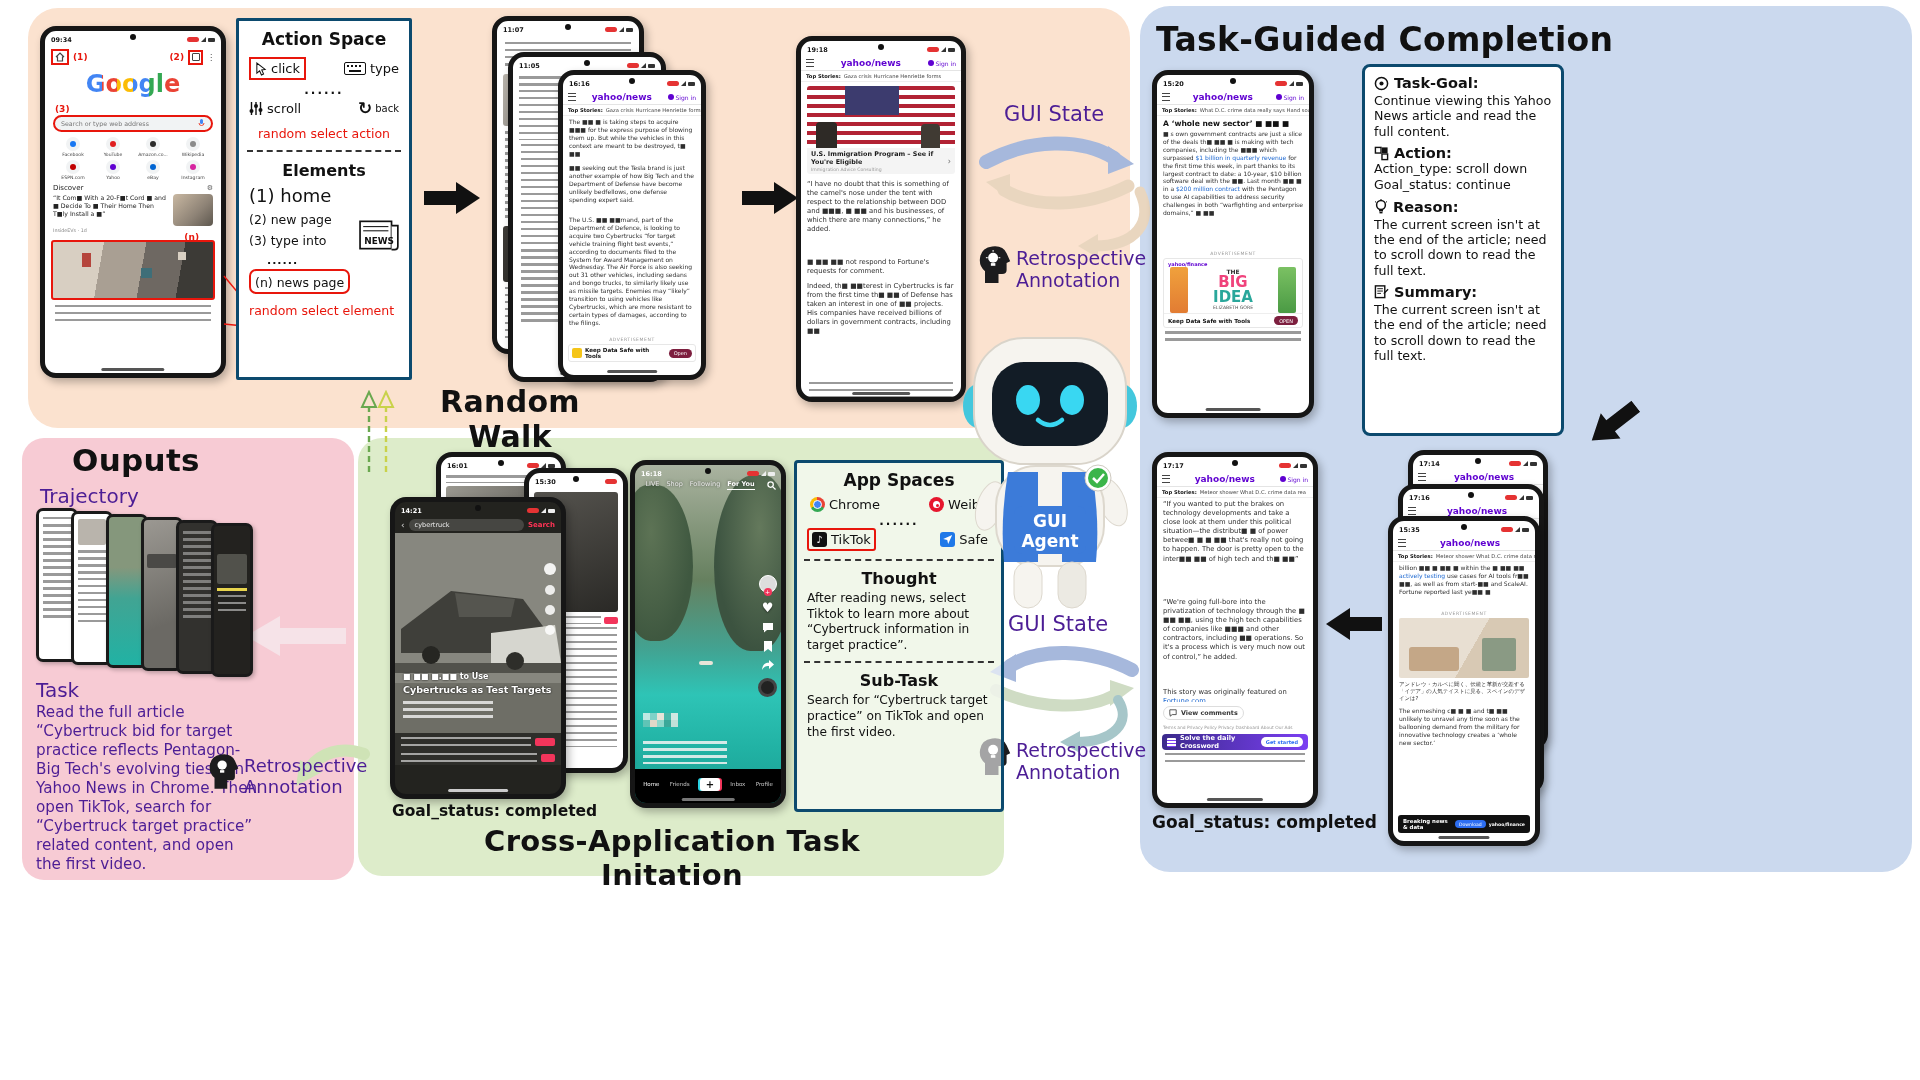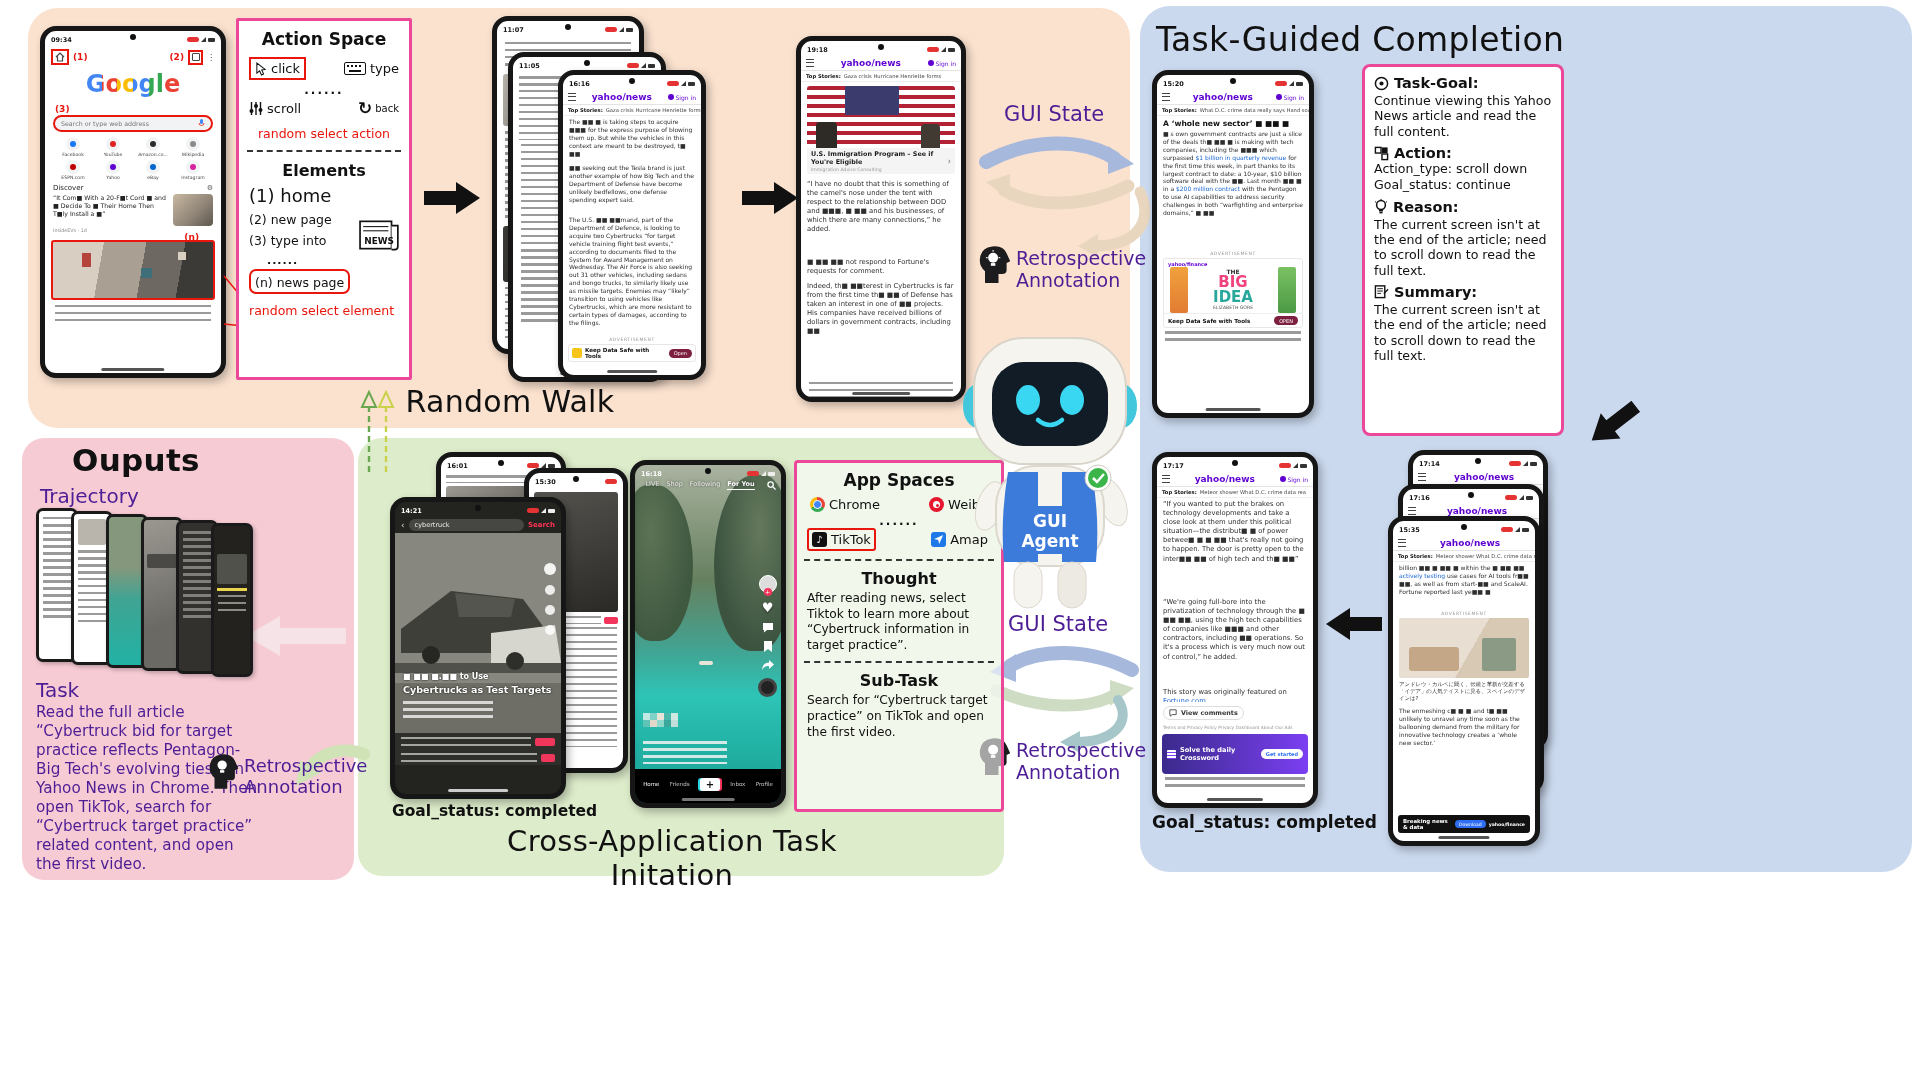--- a/index.html
+++ b/index.html
@@ -1,20 +1,20 @@
 <!DOCTYPE html>
 <html><head>
 <meta charset="utf-8">
 <style>
   html,body{margin:0;padding:0}
   body{width:1920px;height:1080px;position:relative;overflow:hidden;background:#fff;font-family:"DejaVu Sans",sans-serif;color:#111}
   .abs{position:absolute}
   .region{position:absolute}
-  .sect-title{position:absolute;font-weight:400;color:#111;letter-spacing:.3px}
-  .panel{position:absolute;background:#fff;border:3px solid #ec4899;box-sizing:border-box}
+  .sect-title{position:absolute;font-weight:700;color:#111;letter-spacing:.3px}
+  .panel{position:absolute;background:#fff;border:3px solid #0c4a6e;box-sizing:border-box}
   .red{color:#e8160c}
   .redbox{border:2px solid #e8160c}
   .phone{position:absolute;background:#fff;border:5px solid #161616;border-radius:16px;overflow:hidden;box-shadow:3px 4px 8px rgba(0,0,0,.28);box-sizing:border-box}
   .sb{height:13px;display:flex;align-items:center;justify-content:space-between;padding:2px 6px 0;font-size:6.5px;color:#111;position:relative;z-index:5}
   .sb .t{font-weight:bold}
   .sb .ic{display:flex;gap:2px;align-items:center}
   .pill{width:12px;height:5px;background:#e53333;border-radius:2.5px}
   .sig{width:0;height:0;border-left:5px solid transparent;border-bottom:5px solid #333}
   .bat{width:7px;height:4px;background:#333;border-radius:1px}
   .dotcam{position:absolute;left:50%;transform:translateX(-50%);top:3px;width:6px;height:6px;border-radius:50%;background:#111;z-index:6}
@@ -484,21 +484,21 @@
   <div class="p7" style="height:94px">“If you wanted to put the brakes on technology developments and take a close look at them under this political situation—the distribut■ ■ of power betwee■ ■ ■ ■■ that's really not going to happen. The door is pretty open to the inter■■ ■■ of high tech and th■ ■■”</div>
   <div class="p7" style="height:86px">“We're going full-bore into the privatization of technology through the ■ ■■ ■■, using the high tech capabilities of companies like ■■■ and other contractors, including ■■ operations. So it's a process which is very much now out of control,” he added.</div>
   <div class="p7" style="height:12px"><span>This story was originally featured on</span> <span class="link">Fortune.com</span></div>
   <div style="display:flex;align-items:center;gap:4px;margin:4px 6px;border:1px solid #ddd;border-radius:8px;padding:2px 5px;width:fit-content">
     <svg width="8" height="8" viewBox="0 0 10 10">
         <path d="M1 1 h8 v6 h-5 l-2.5 2 v-2 h-0.5 z" fill="none" stroke="#444" stroke-width="1.1"></path>
       </svg>
     <span style="font-size:6.4px;font-weight:bold;color:#333">View comments</span>
   </div>
   <div style="font-size:4.4px;color:#999;padding:1px 6px;white-space:nowrap;overflow:hidden">Terms and Privacy Policy    Privacy Dashboard    About Our Ads</div>
-  <div style="margin:3px 5px;border-radius:4px;background:linear-gradient(90deg,#3b2a8c,#7b3ff2);display:flex;align-items:center;gap:4px;padding:12px 5px">
+  <div style="margin:3px 5px;border-radius:4px;background:linear-gradient(90deg,#3b2a8c,#7b3ff2);display:flex;align-items:center;gap:4px;padding:0 5px">
     <span style="width:9px;height:9px;background:#fff;border-radius:1px;flex:none;background:repeating-linear-gradient(#fff 0 2px,#7b3ff2 2px 3px)"></span>
     <span style="color:#fff;font-size:6.6px;font-weight:bold;flex:1">Solve the daily Crossword</span>
     <span style="background:#fff;color:#2d6ef2;font-size:5px;font-weight:bold;padding:2px 5px;border-radius:7px">Get started</span>
   </div>
   <div class="skel" style="height:10px;margin:2px 8px"></div>
   <div class="homebar"></div>
 </div>
 
 <svg class="abs" style="left:1322px;top:606px;transform:scaleX(-1)" width="62" height="36" viewBox="0 0 58 36">
     <polygon points="0,11 32,11 32,2 56,18 32,34 32,25 0,25" fill="#111"></polygon>
@@ -789,21 +789,21 @@
       </span>
   </div>
   <div style="text-align:center;font-size:12px;font-weight:bold;letter-spacing:2px">......</div>
   <div style="display:flex;justify-content:space-between;align-items:center">
     <span class="appitem redbox" style="border-radius:3px">
         <span class="tiktok-ic">♪</span>
         <span>TikTok</span>
       </span>
     <span class="appitem">
         <span class="amap-ic"></span>
-        <span>Amap</span>
+        <span>Safe</span>
       </span>
   </div>
   <div class="dashline" style="margin:8px -3px"></div>
   <div style="font-size:16px;font-weight:600;text-align:center">Thought</div>
   <div style="font-size:12.2px;line-height:1.28;margin-top:3px">After reading news, select Tiktok to learn more about “Cybertruck information in target practice”.</div>
   <div class="dashline" style="margin:8px -3px"></div>
   <div style="font-size:16px;font-weight:600;text-align:center">Sub-Task</div>
   <div style="font-size:12.2px;line-height:1.28;margin-top:3px">Search for “Cybertruck target practice” on TikTok and open the first video.</div>
 </div>
 

